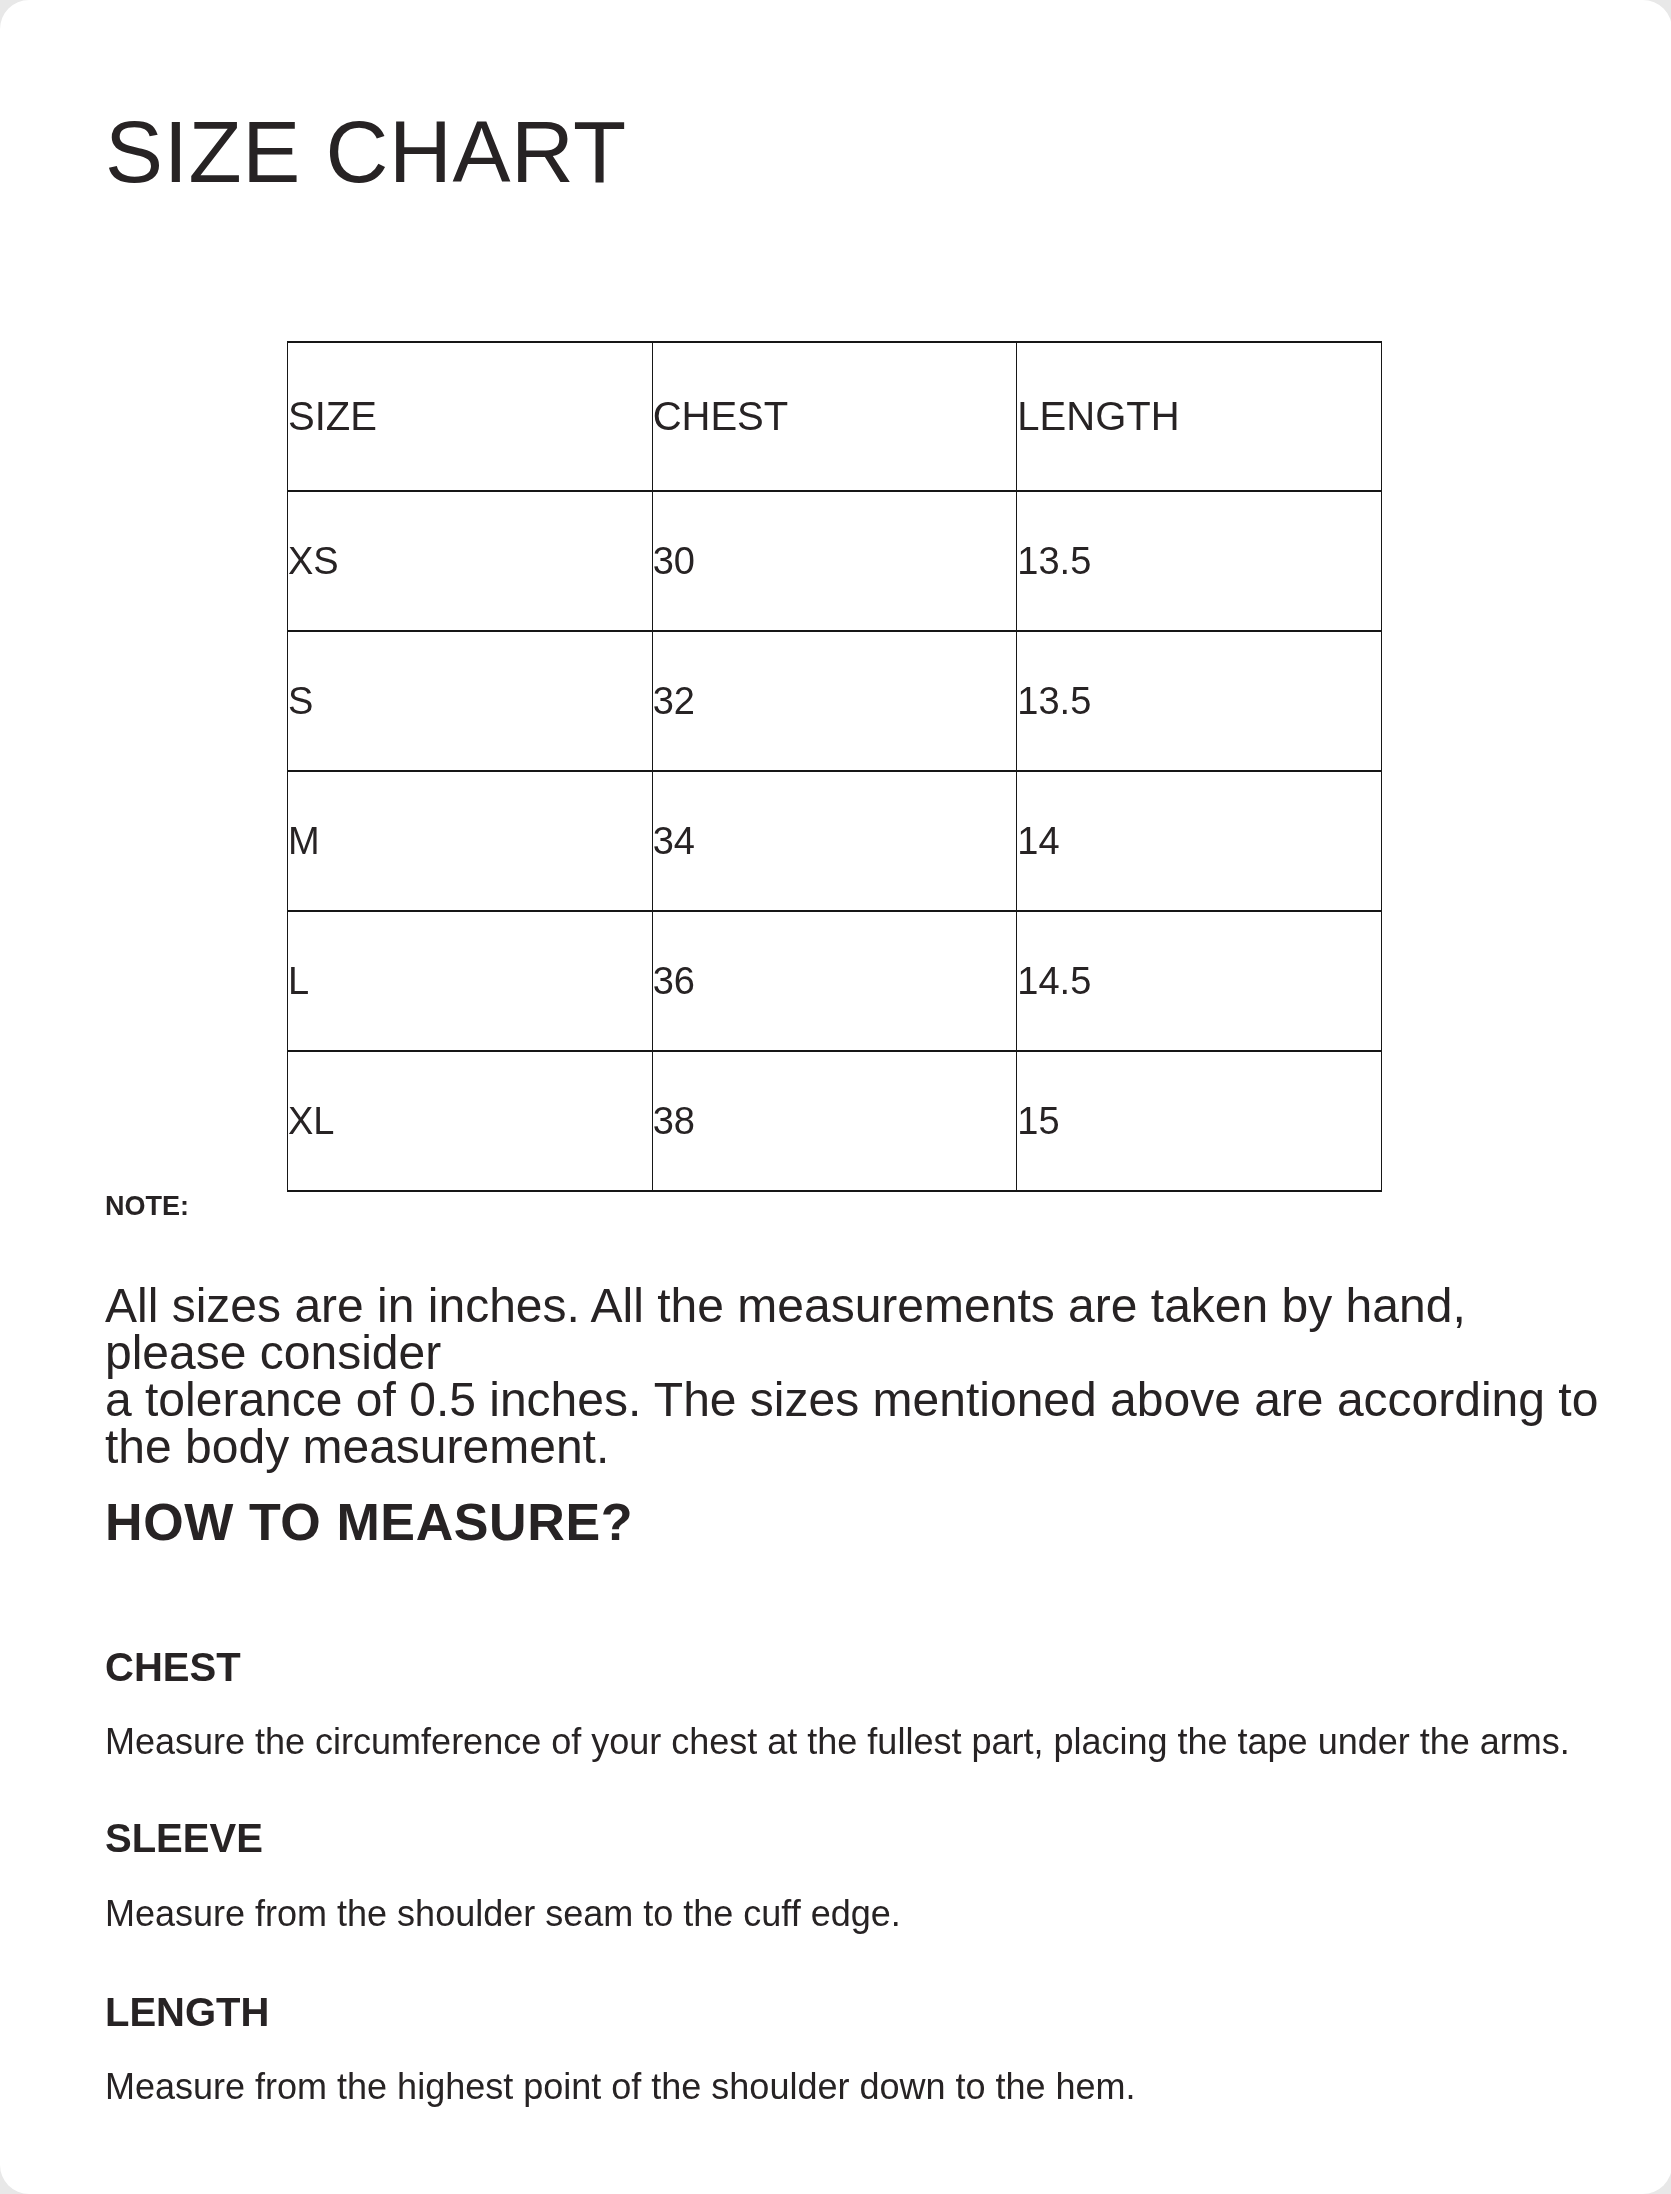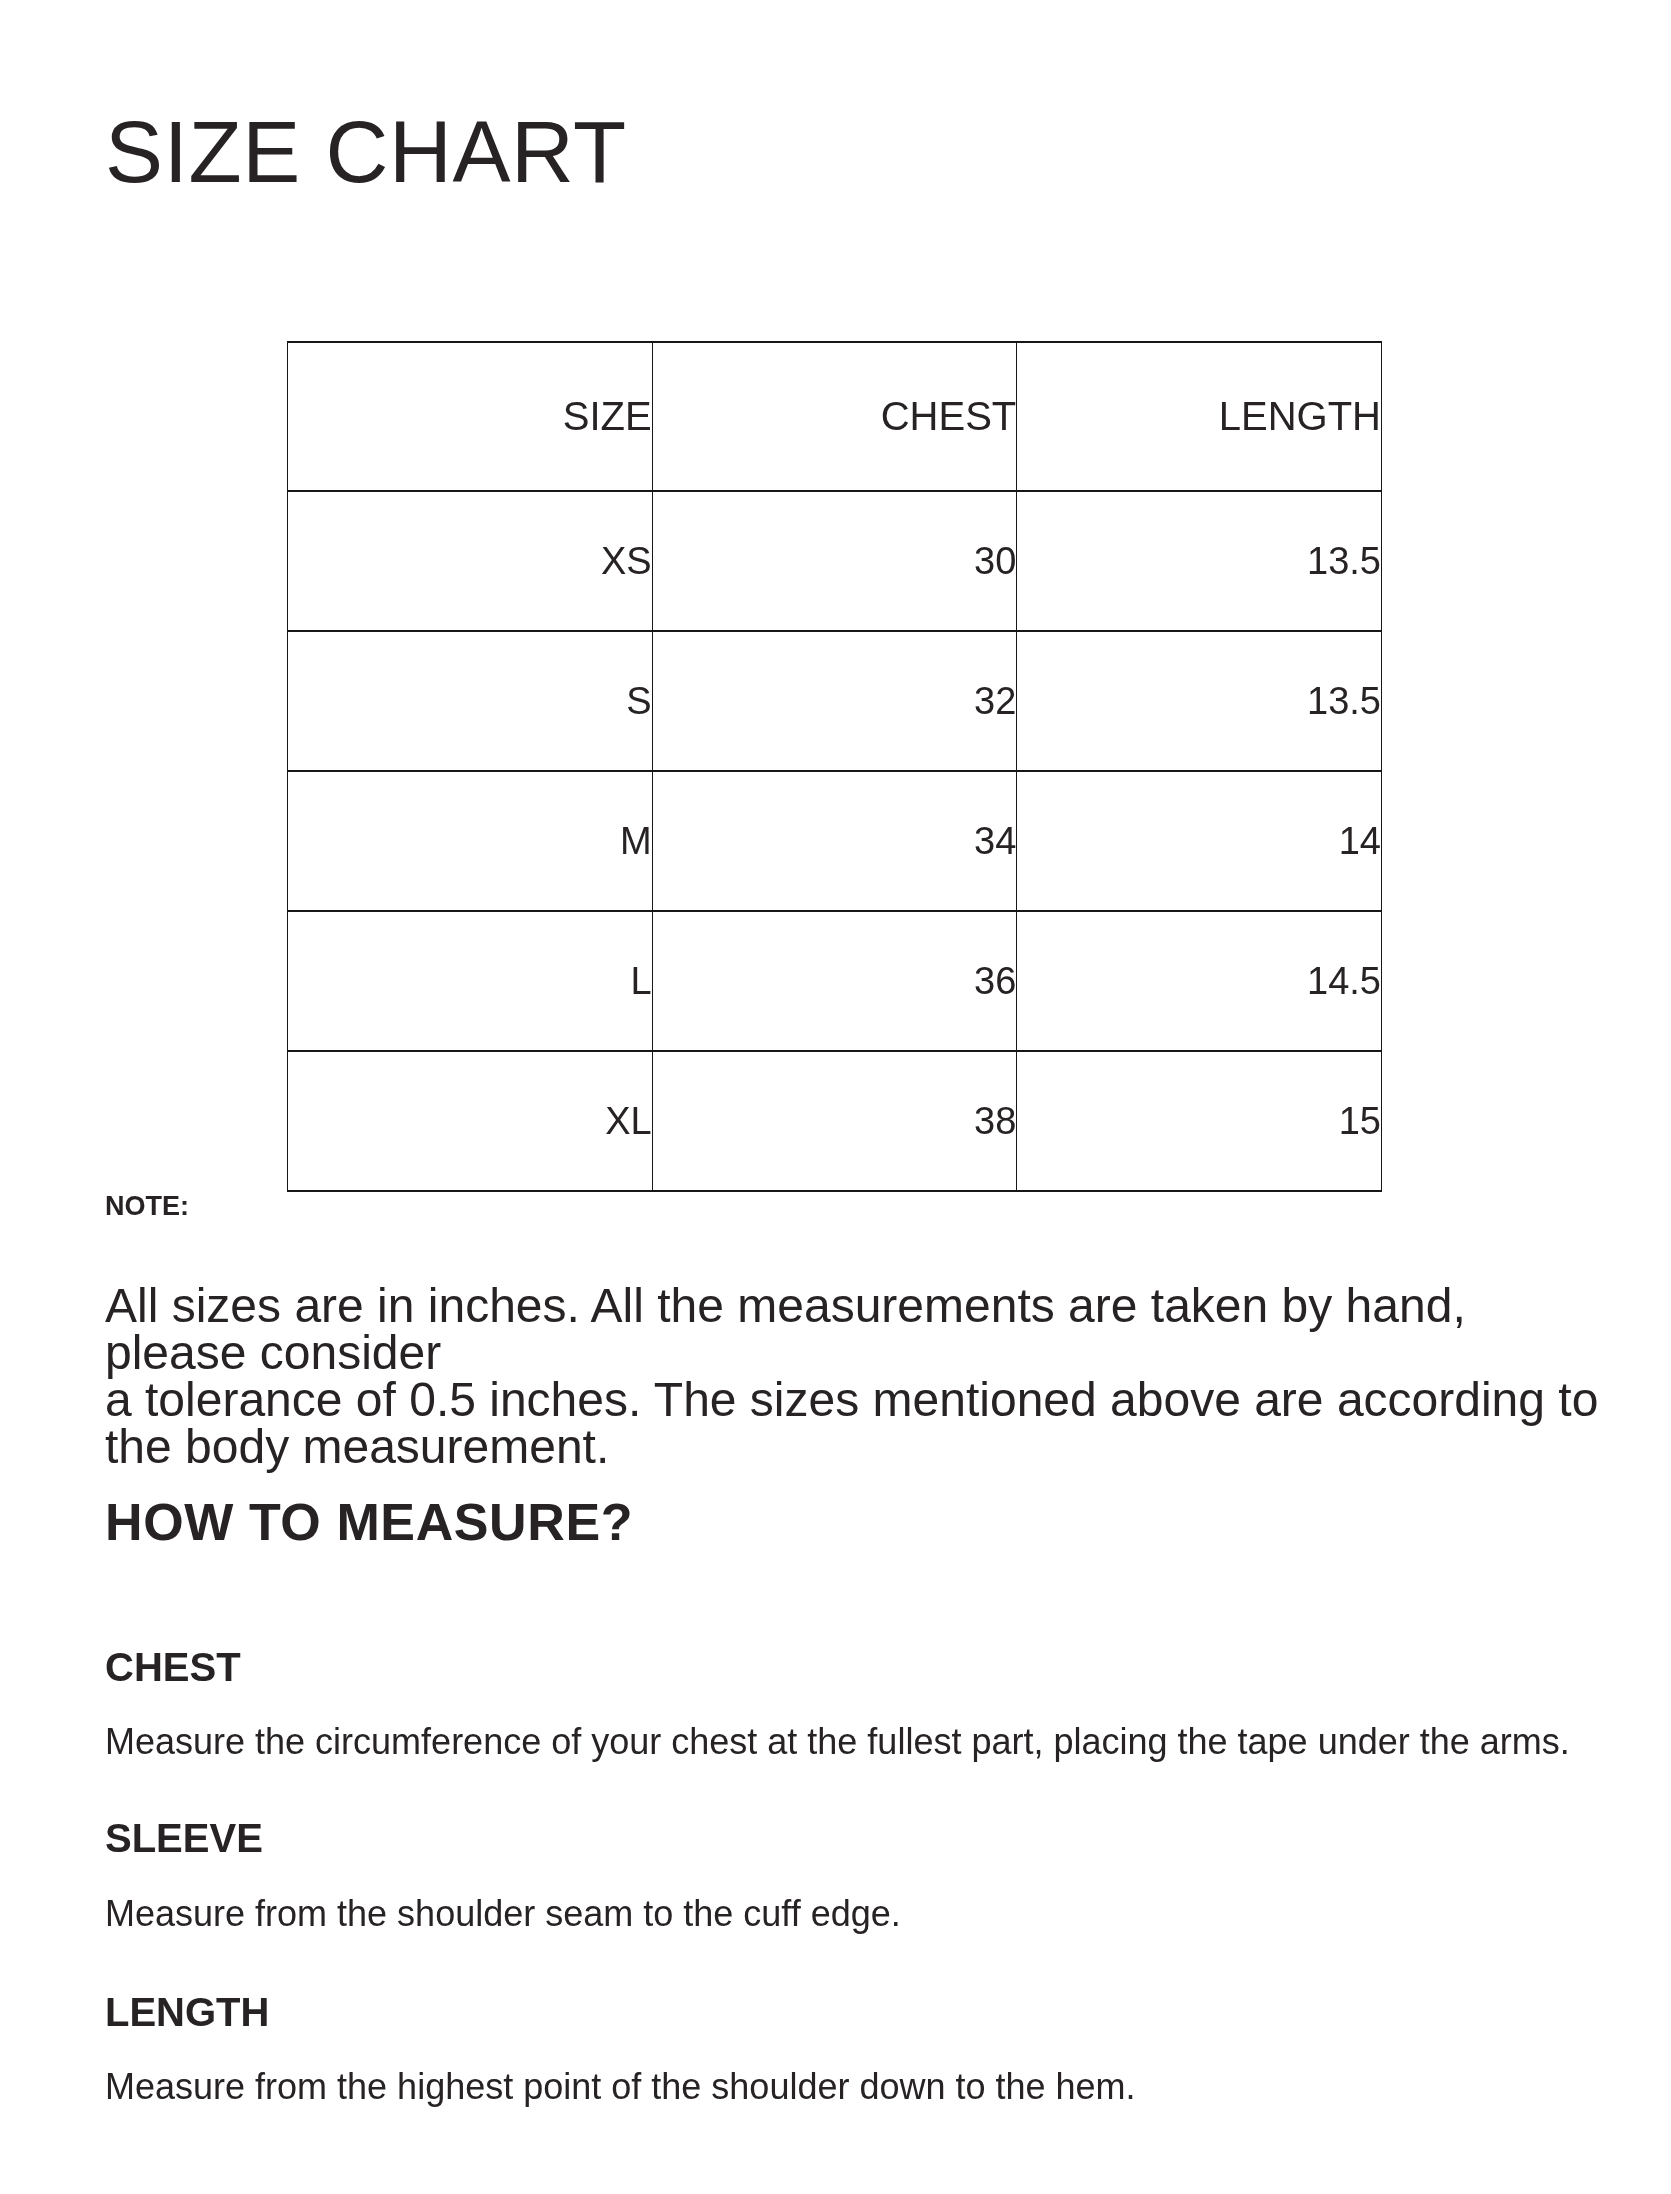--- a/index.html
+++ b/index.html
@@ -9,20 +9,21 @@
   }
   html,body{margin:0;padding:0;background:#e8e8e8;}
   .page{
     position:relative;
     width:1672px;
     height:2194px;
     background:var(--bg);
     font-family:"Liberation Sans","DejaVu Sans",sans-serif;
     color:var(--text);
     overflow:hidden;
+    border-radius:29px;
   }
   .abs{position:absolute;}
 
   
   .page-title{
     left:105px; top:100px;
     font-size:87px; line-height:1.2; font-weight:400;
     letter-spacing:0.6px; white-space:nowrap;
   }
   .product-title{
@@ -35,21 +36,21 @@
   .size-table{
     position:absolute; left:287px; top:341px;
     width:1095px;
     border-collapse:collapse; table-layout:fixed;
   }
   .size-table th,.size-table td{
     border-left:1.8px solid var(--border);
     border-right:1.8px solid var(--border);
     border-top:2.4px solid var(--border);
     border-bottom:2.4px solid var(--border);
-    text-align:right; vertical-align:middle;
+    text-align:left; vertical-align:middle;
     padding:0;
   }
   .size-table th{font-size:40px; font-weight:400;}
   .size-table td{font-size:38px; font-weight:400;}
   .size-table tr.header-row{height:149px;}
   .size-table tr.data-row{height:140px;}
 
   
   .note-heading{
     left:105px; top:1190px;

